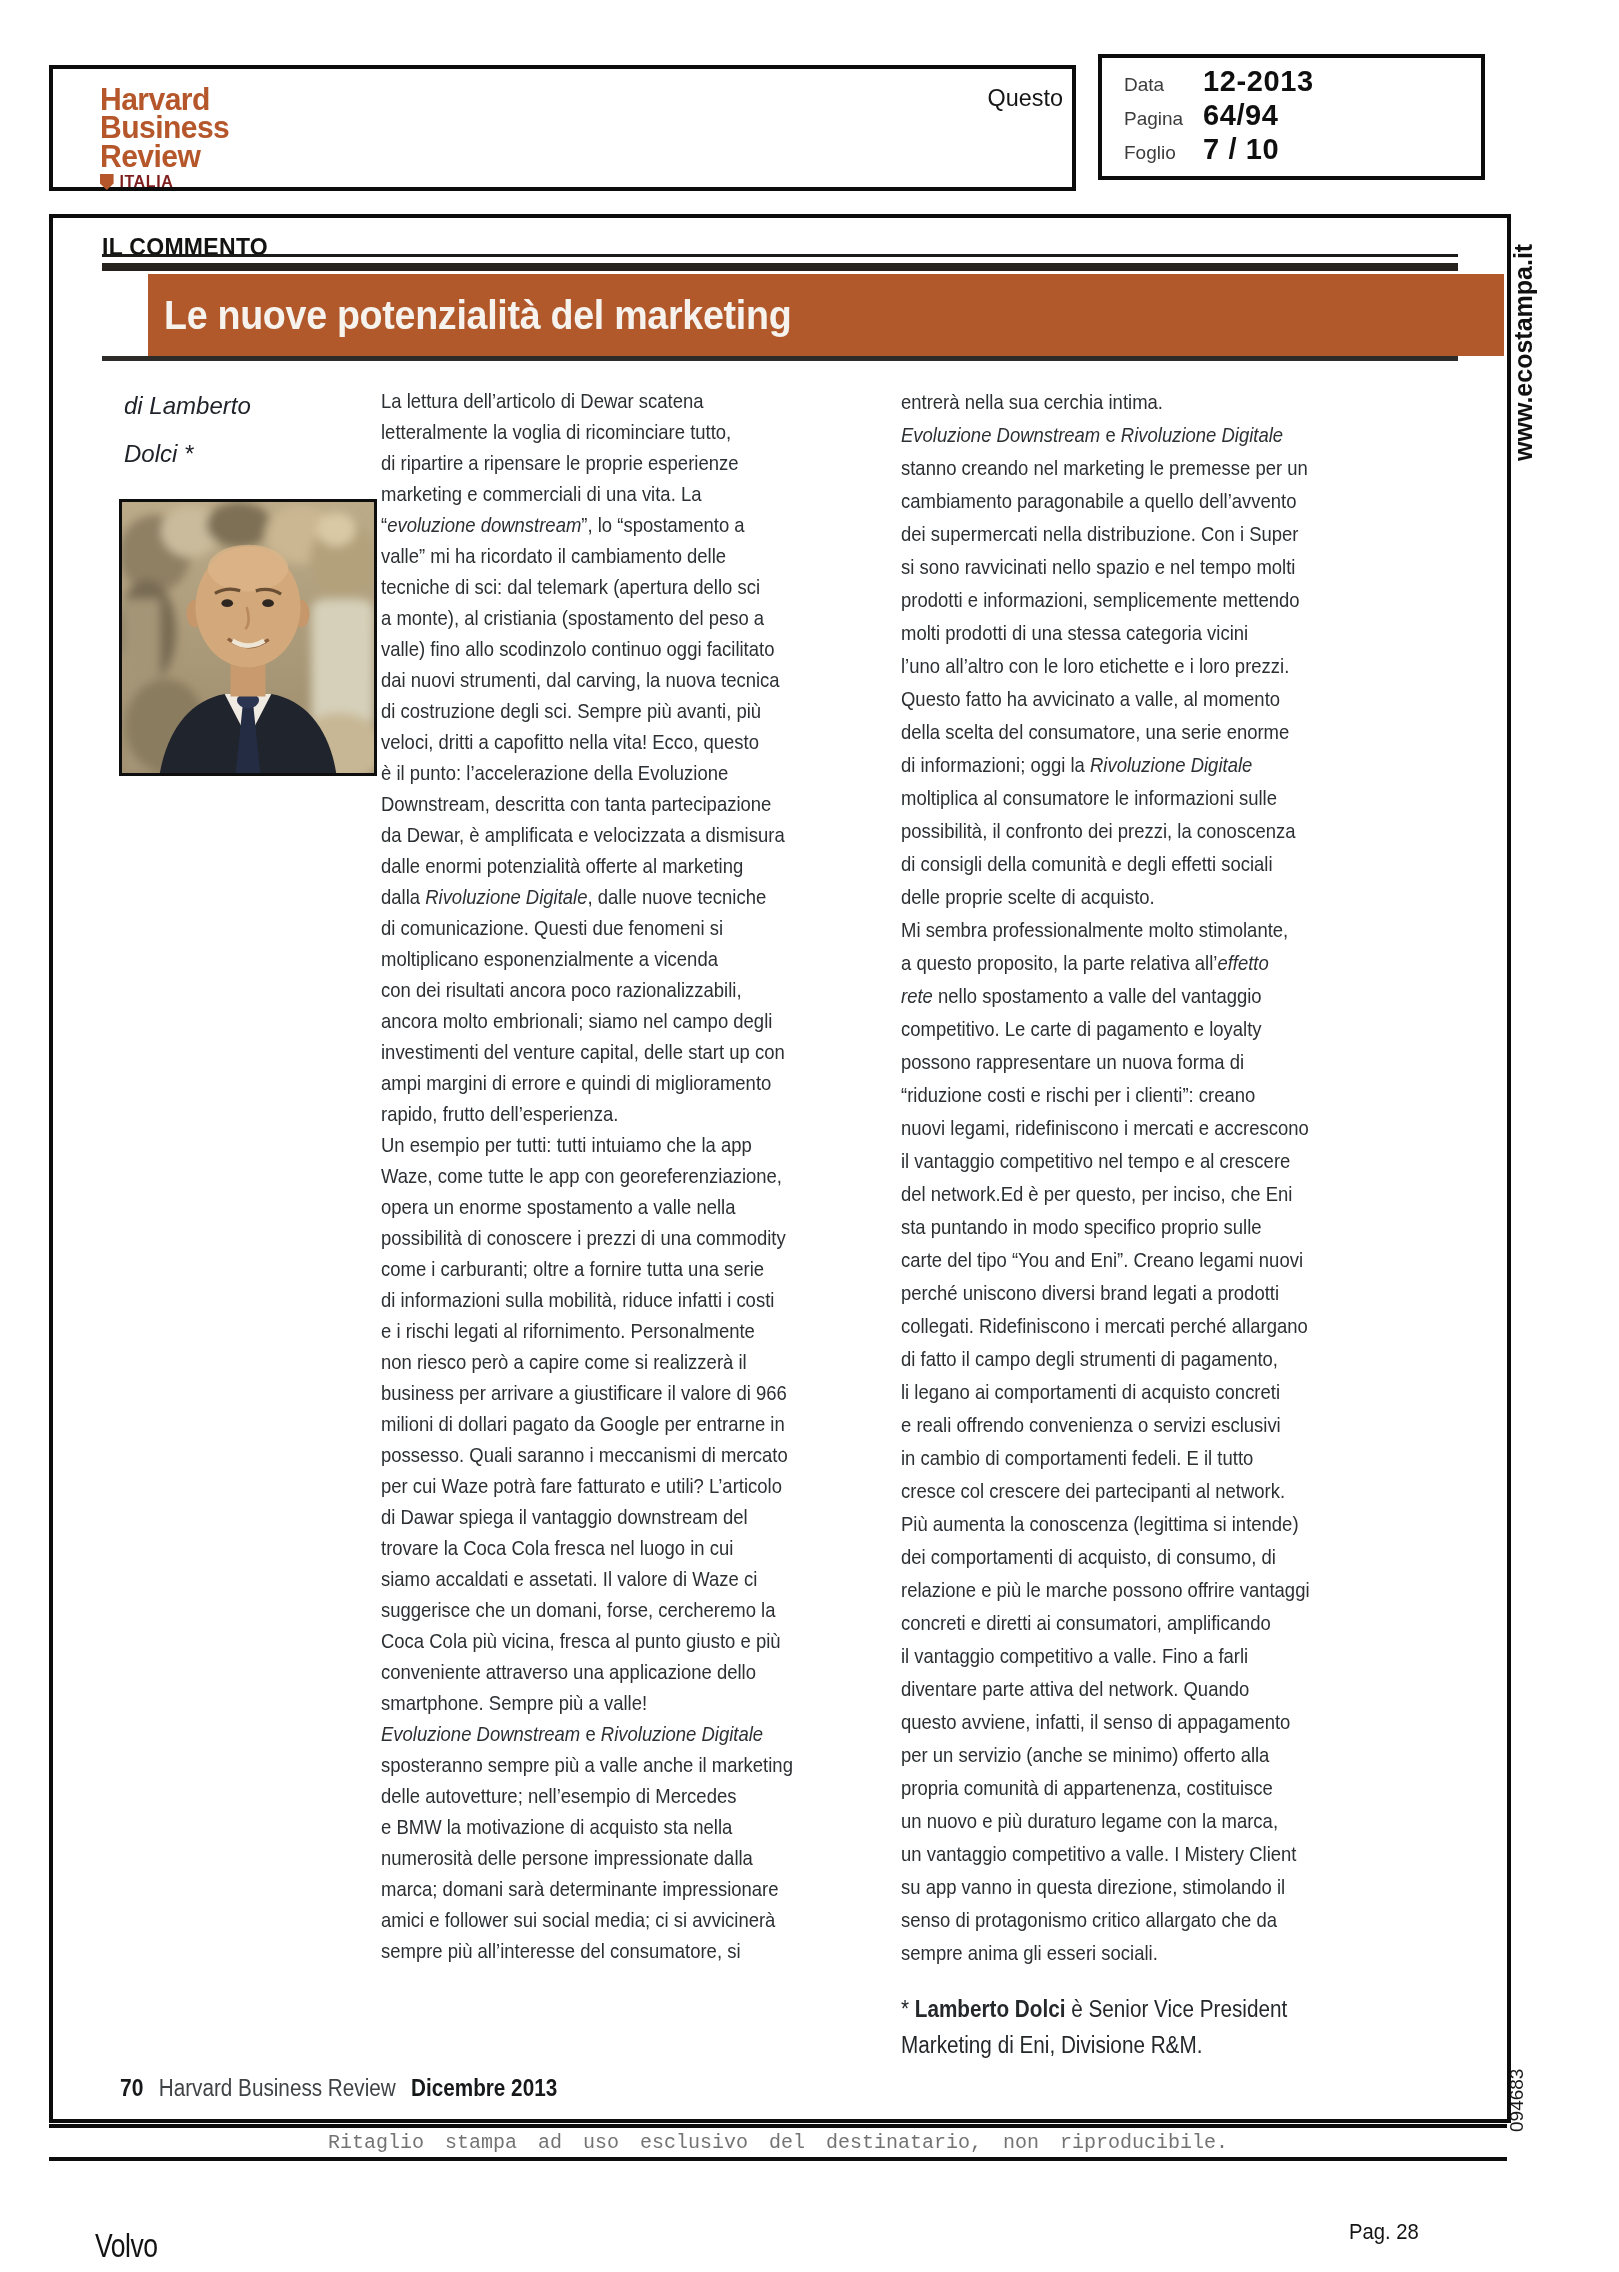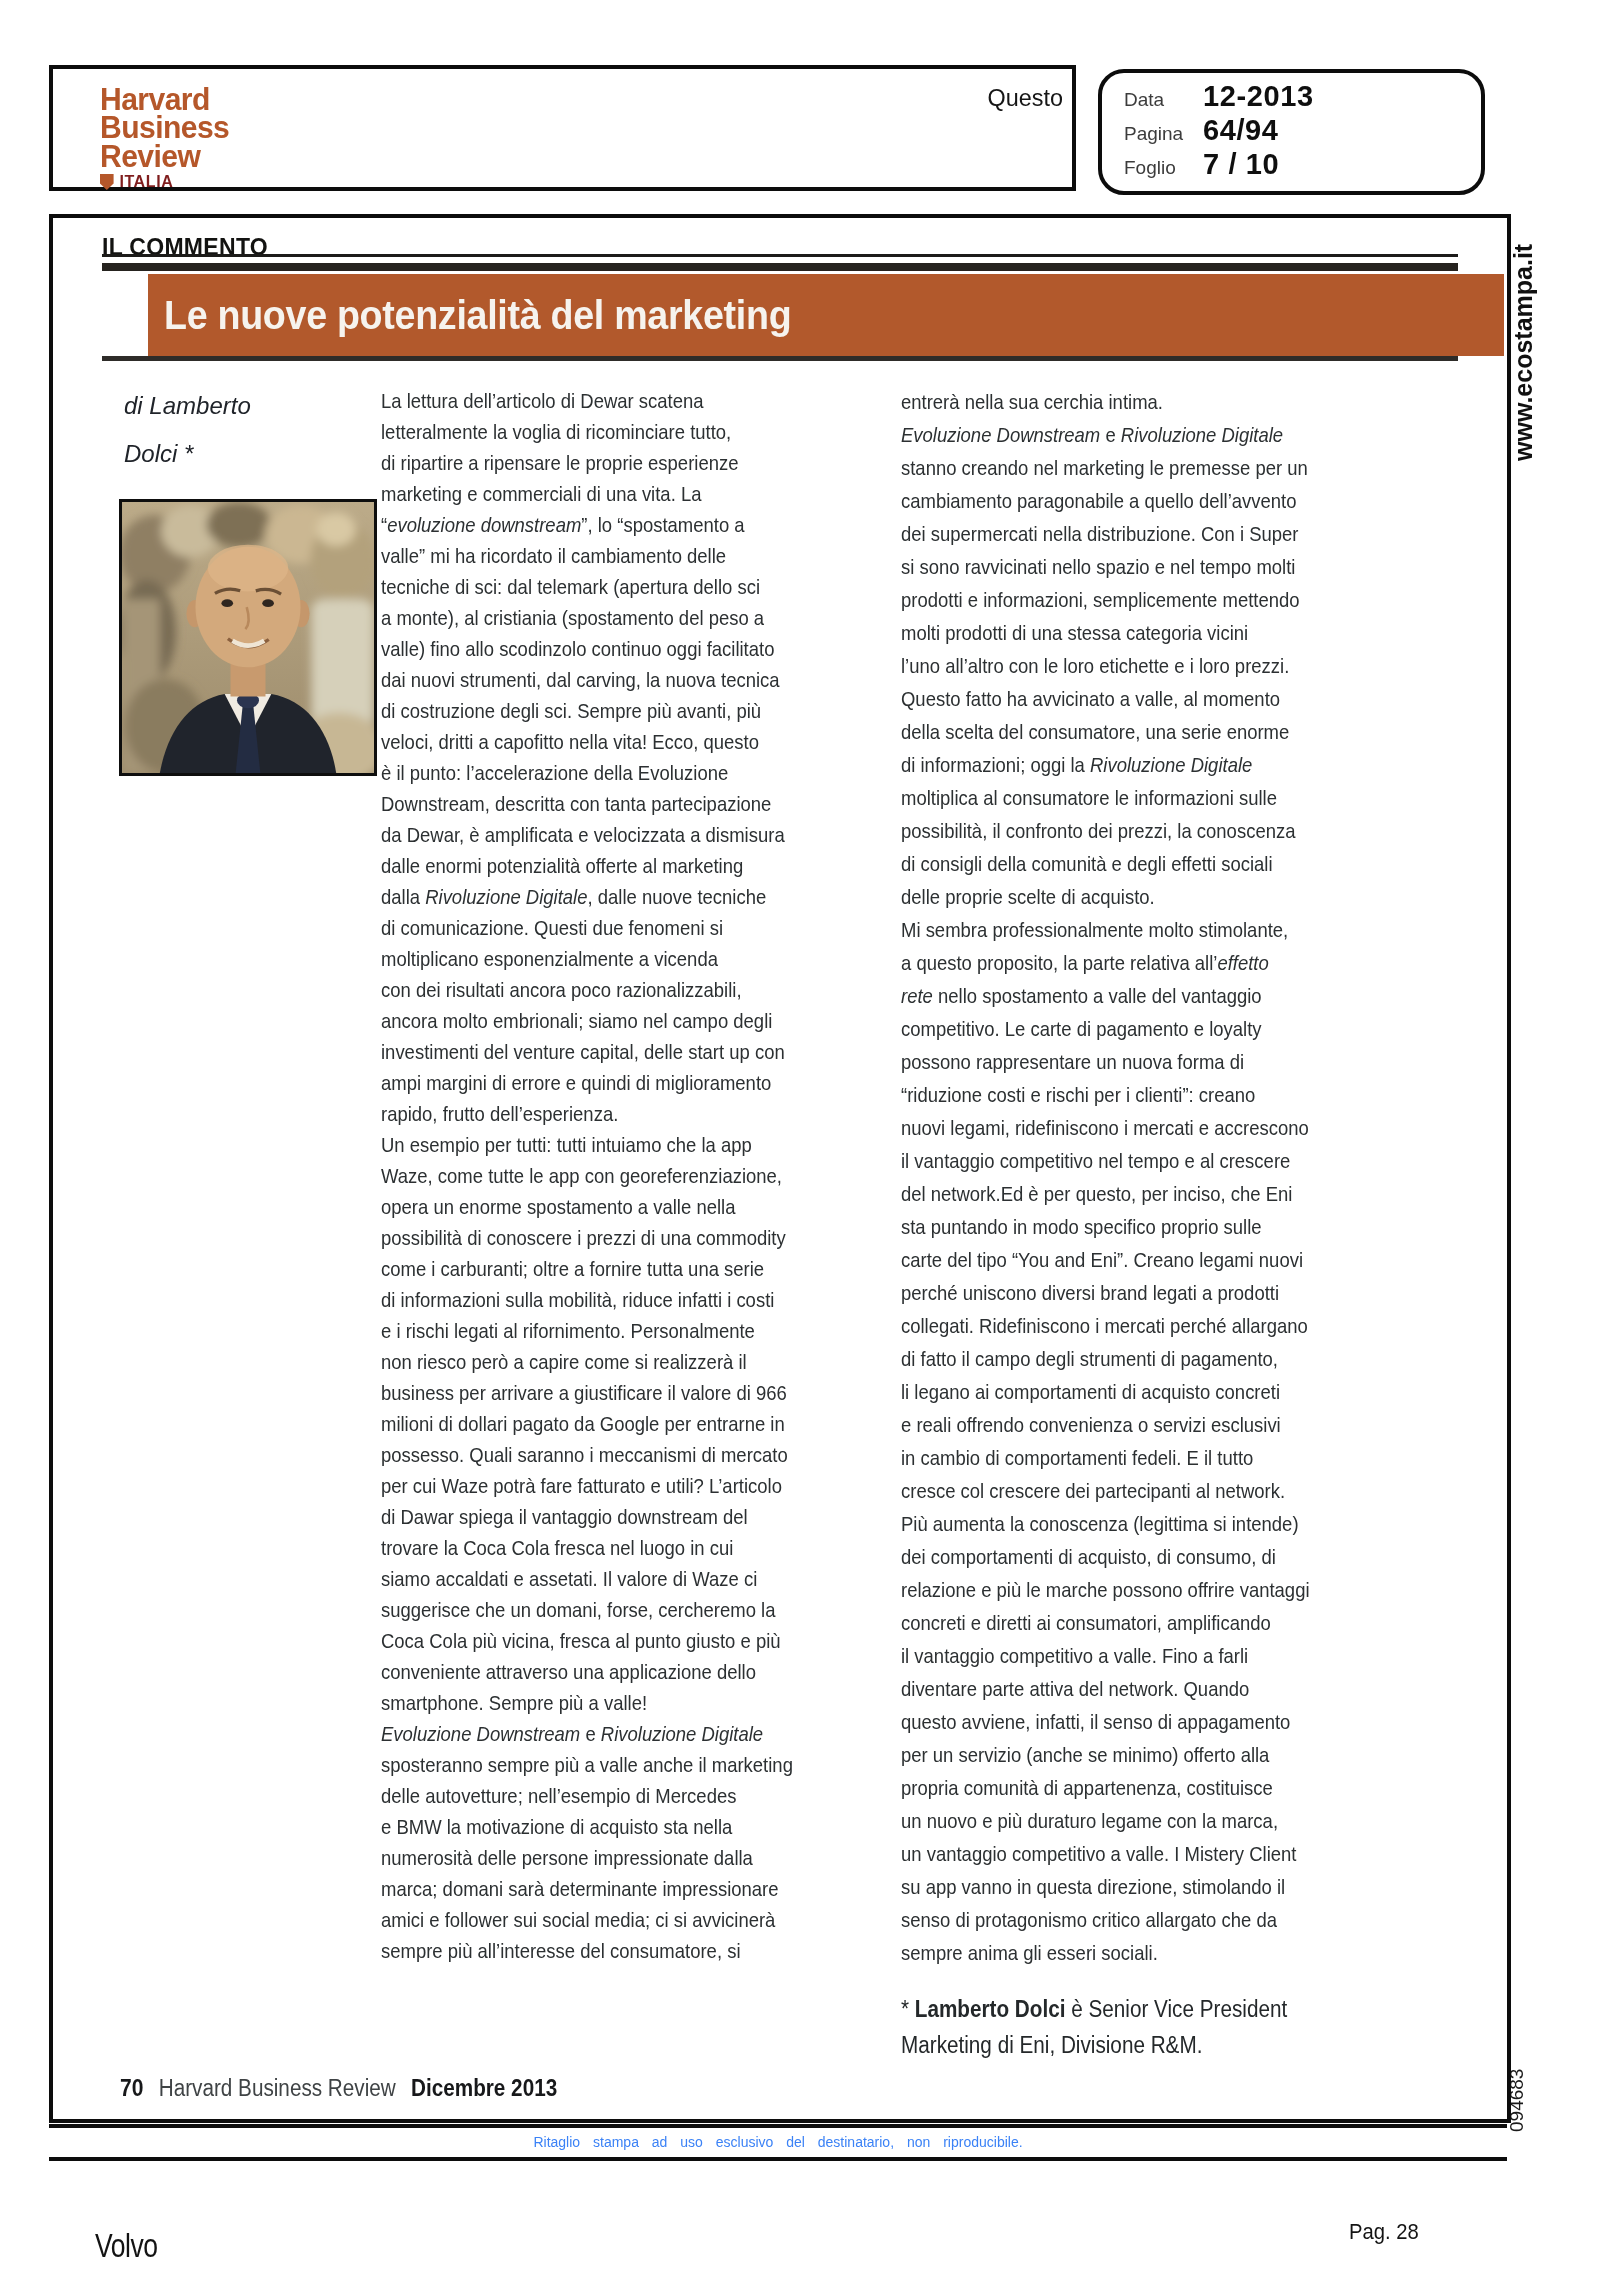--- a/index.html
+++ b/index.html
@@ -13,21 +13,21 @@
   
   #header-box { left:49px; top:65px; width:1019px; height:118px; }
   #logo { position:absolute; left:47px; top:15.6px; color:#b5572a; font-weight:bold; transform:scaleX(.94); transform-origin:0 0; }
   #logo .tline { font-size:32px; height:28.6px; line-height:28.6px; letter-spacing:-0.6px; white-space:nowrap; }
   #logo-region-row { position:absolute; left:47px; top:104px; display:flex; align-items:center; gap:5.8px; }
   .shield { width:13.6px; height:16px; background:#b5572a; clip-path:polygon(0 0,100% 0,100% 60%,50% 100%,0 60%); }
   .region { font-size:16px; font-weight:bold; color:#7f1d1d; letter-spacing:0.6px; }
   #mensile { position:absolute; right:9px; top:15.6px; font-size:23.4px; color:#161616; }
 
   
-  #data-box { left:1098px; top:69px; width:379px; height:118px;border-radius:26px; }
+  #data-box { left:1098px; top:54px; width:379px; height:118px; }
   .irow { position:absolute; left:22px; display:flex; align-items:baseline; }
   .irow .lbl { font-size:19px; color:#3c3c3c; width:79px; }
   .irow .val { font-size:29px; font-weight:bold; color:#0f0f0f; letter-spacing:0.6px; white-space:nowrap; }
   #row-data   { top:6.5px; }  #row-data .val { }
   #row-pagina { top:41px; }
   #row-foglio { top:75px; }
 
   
   .vert { position:absolute; writing-mode:vertical-rl; transform:rotate(180deg); white-space:nowrap; }
   #ecostampa { left:1509px; top:201px; height:260px; font-size:25px; font-weight:bold; color:#101010; }
@@ -62,22 +62,22 @@
 
   #mag-footer { position:absolute; left:67px; top:1857px; display:flex; gap:17px; align-items:baseline;
                 transform:scaleX(.9); transform-origin:0 0; white-space:nowrap; }
   #mag-footer .num   { font-size:23.4px; font-weight:bold; color:#17181a; }
   #mag-footer .mag   { font-size:23px; color:#3f4345; }
   #mag-footer .issue { font-size:23px; font-weight:bold; color:#17181a; }
 
   
   #strip { position:absolute; left:49px; top:2124px; width:1458px; height:29px;
            border-top:4.5px solid #0c0c0c; border-bottom:4.5px solid #0c0c0c; text-align:center; background:#fff; }
-  #strip .disclaimer { font-family:Liberation Sans, sans-serif; font-size:14px; line-height:29px;
-                       word-spacing:9px; color:#3b82f6; white-space:nowrap; }
+  #strip .disclaimer { font-family:Liberation Mono, monospace; font-size:20px; line-height:29px;
+                       word-spacing:9px; color:#737373; white-space:nowrap; }
 
   #advertiser { position:absolute; left:95px; top:2226px; font-size:34px; color:#131313;
                 transform:scaleX(.78); transform-origin:0 0; letter-spacing:-0.6px; }
   #pageref { position:absolute; left:1349px; top:2219px; font-size:22px; color:#141414;
              transform:scaleX(.92); transform-origin:0 0; white-space:nowrap; }
 </style>
 </head>
 <body>
 
 <div class="box" id="header-box">

